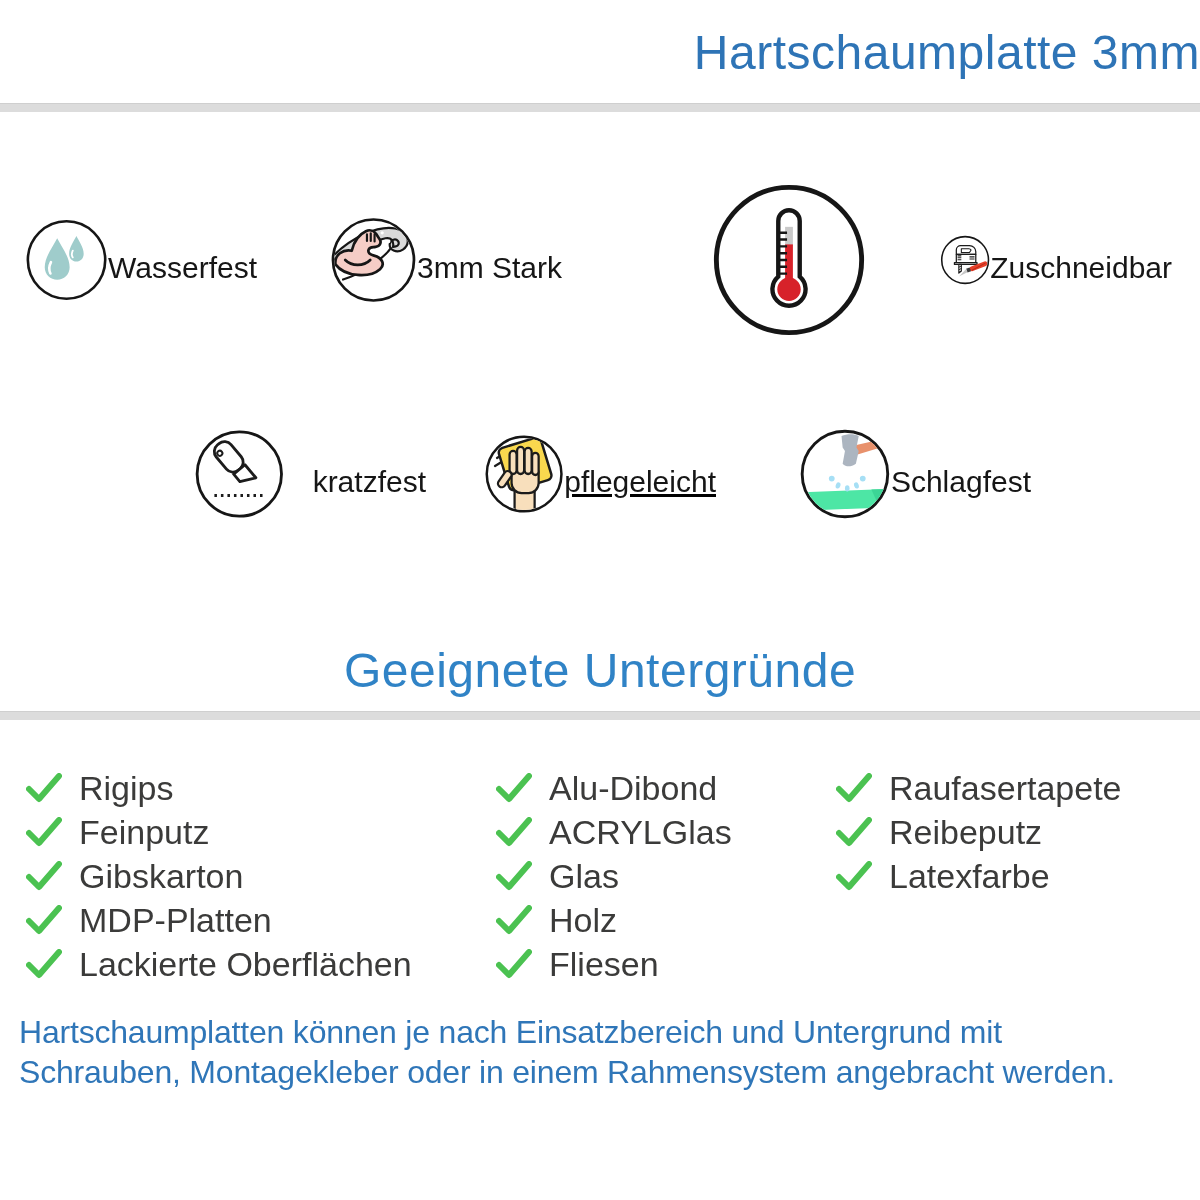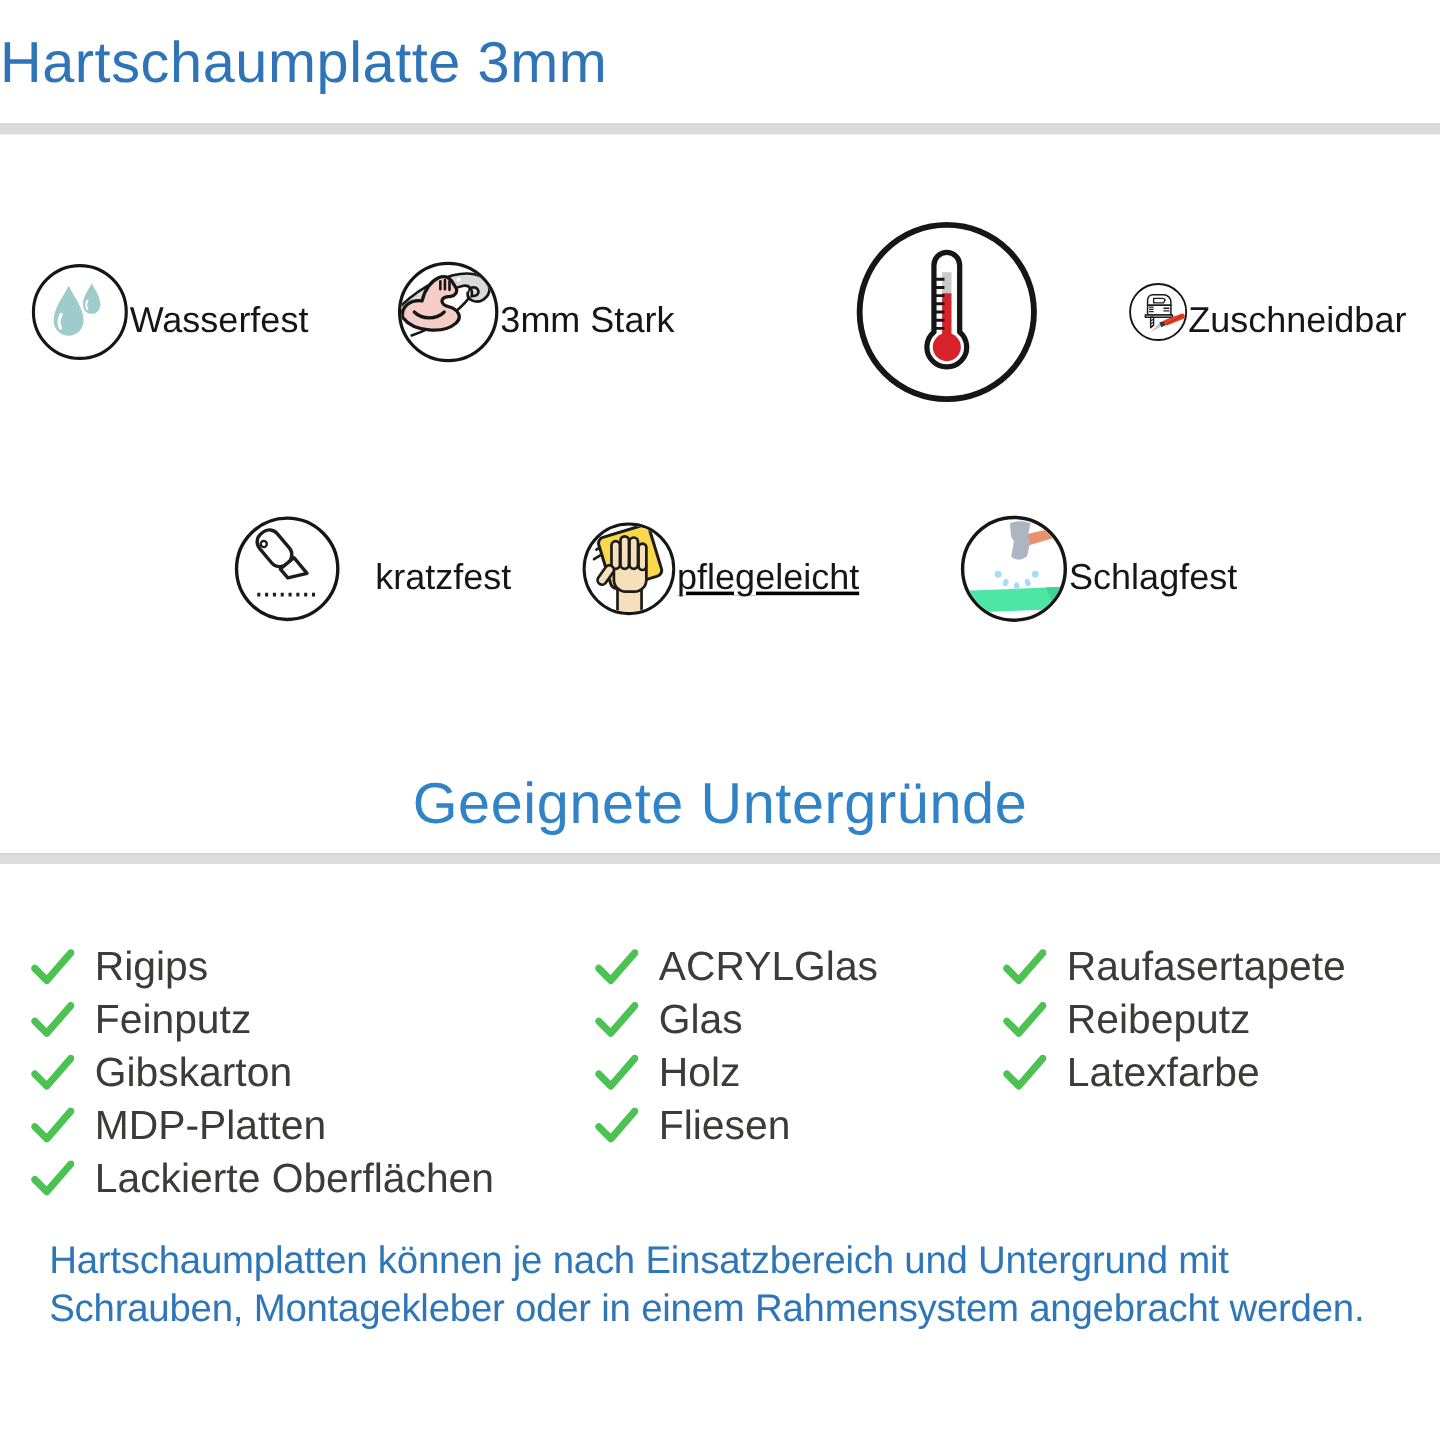--- a/index.html
+++ b/index.html
@@ -11,44 +11,44 @@
     --blade-gray:#C6C6C6; --cloth-yellow:#F9D84E; --skin:#F8DFBC;
     --hammer-gray:#ACB5C0; --handle-orange:#E8916C; --impact-green:#4DE6A5;
     --impact-green-dark:#3CD596; --impact-dot-blue:#A6DFF5;
   }
   html,body{margin:0;padding:0;}
   body{
     width:1200px;height:1200px;background:#ffffff;overflow:hidden;
     font-family:"Liberation Sans", sans-serif;
   }
   .title{
-    margin-top:25px;text-align:left;font-size:48px;line-height:55px;
+    margin-top:25px;text-align:right;font-size:48px;line-height:55px;
     color:var(--title-blue);font-weight:500;letter-spacing:.5px;
   }
   .divider{height:8px;background:var(--divider-gray);border-top:1px solid #cfcfcf;}
   .divider.d1{margin-top:23px;}
   .divider.d2{margin-top:14px;}
   .row1{margin-top:70px;display:flex;justify-content:space-between;padding:0 28px 0 25px;}
   .row2{margin-top:58px;display:flex;}
   .feature{width:232px;display:flex;flex-direction:row;align-items:center;justify-content:flex-end;}
   .f2-1{margin-left:194px;gap:28px;} .f2-2{margin-left:58px;text-decoration:underline;} .f2-3{margin-left:83px;}
   .badge{width:156px;height:156px;display:block;}
   .feature-label{margin-top:14px;font-size:30px;line-height:35px;color:var(--label-text);white-space:nowrap;}
   .heading2{
     margin-top:93px;text-align:center;font-size:48px;line-height:52px;
     color:var(--heading-blue);font-weight:500;letter-spacing:.5px;
   }
-  .checklist{margin-top:64px;display:flex;padding-left:26px;}
+  .checklist{margin-top:46px;display:flex;padding-left:26px;}
   .col{display:flex;flex-direction:column;}
   .col1{width:470px;} .col2{width:340px;} .col3{flex:1;text-align:center;}
   .check-item{height:44px;display:flex;align-items:center;gap:17px;}
   .check-item span{font-size:34px;color:var(--item-text);white-space:nowrap;}
   .check{width:36px;height:30px;flex:0 0 36px;}
   .footer{
-    margin-top:26px;padding-left:41px;font-size:32px;line-height:40px;
+    margin-top:26px;padding-left:19px;font-size:32px;line-height:40px;
     color:var(--footer-blue);letter-spacing:-.2px;
   }
   svg .teal{fill:var(--drop-teal);}
 </style>
 </head>
 <body>
 
 <div class="title">Hartschaumplatte 3mm</div>
 <div class="divider d1"></div>
 
@@ -249,20 +249,26 @@
           <path d="M3,16 L13,26 L33,3" stroke="var(--check-green)" stroke-width="6" fill="none" stroke-linecap="round" stroke-linejoin="round"></path>
         </svg>
       <span>Lackierte Oberflächen</span>
     </div>
   </div>
   <div class="col col2">
     <div class="check-item">
       <svg class="check" viewBox="0 0 36 30">
           <path d="M3,16 L13,26 L33,3" stroke="var(--check-green)" stroke-width="6" fill="none" stroke-linecap="round" stroke-linejoin="round"></path>
         </svg>
+      <span>Alu-Dibond</span>
+    </div>
+    <div class="check-item">
+      <svg class="check" viewBox="0 0 36 30">
+          <path d="M3,16 L13,26 L33,3" stroke="var(--check-green)" stroke-width="6" fill="none" stroke-linecap="round" stroke-linejoin="round"></path>
+        </svg>
       <span>ACRYLGlas</span>
     </div>
     <div class="check-item">
       <svg class="check" viewBox="0 0 36 30">
           <path d="M3,16 L13,26 L33,3" stroke="var(--check-green)" stroke-width="6" fill="none" stroke-linecap="round" stroke-linejoin="round"></path>
         </svg>
       <span>Glas</span>
     </div>
     <div class="check-item">
       <svg class="check" viewBox="0 0 36 30">

